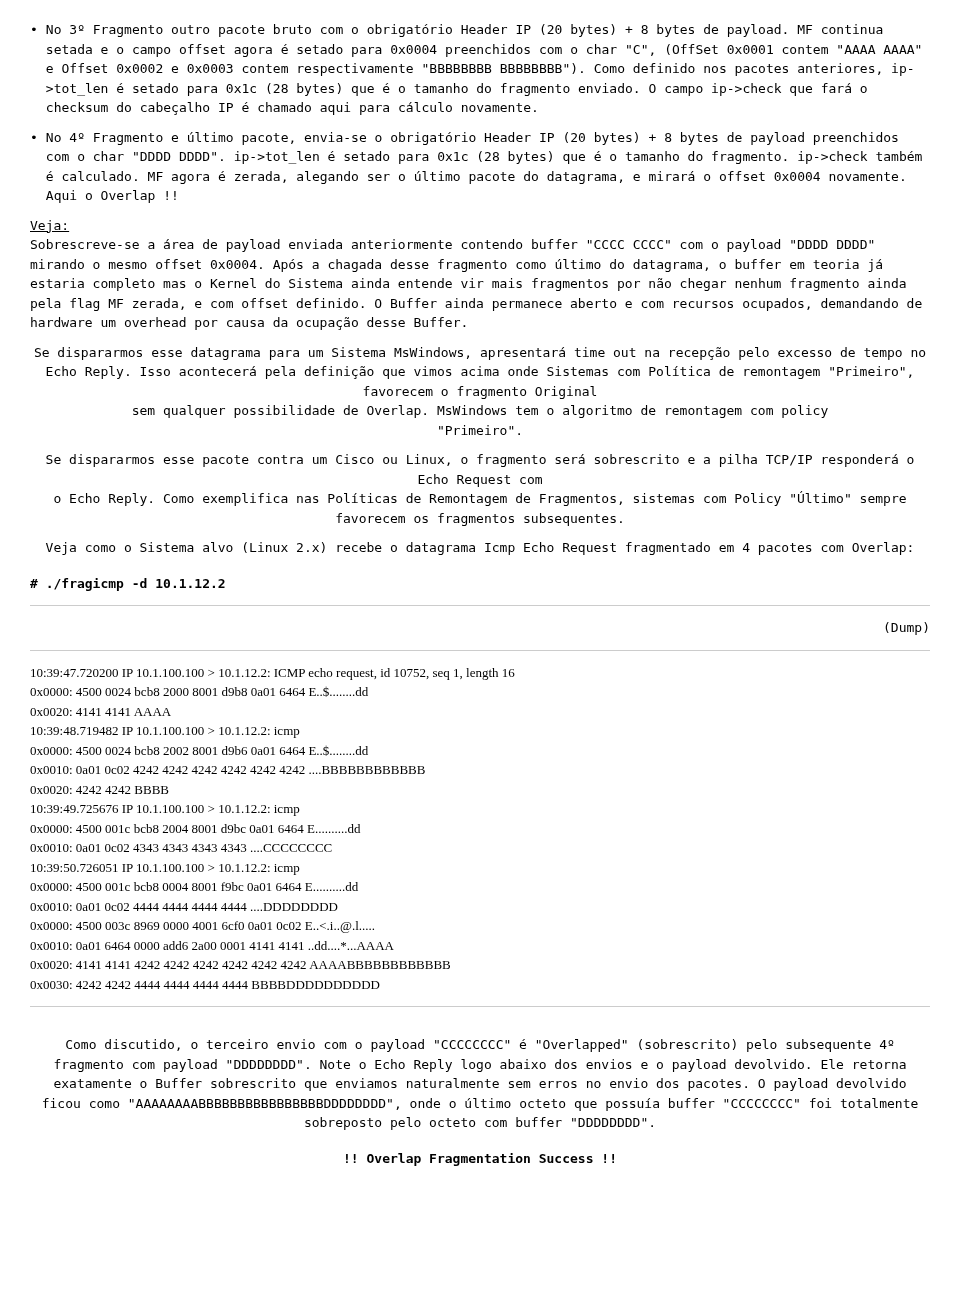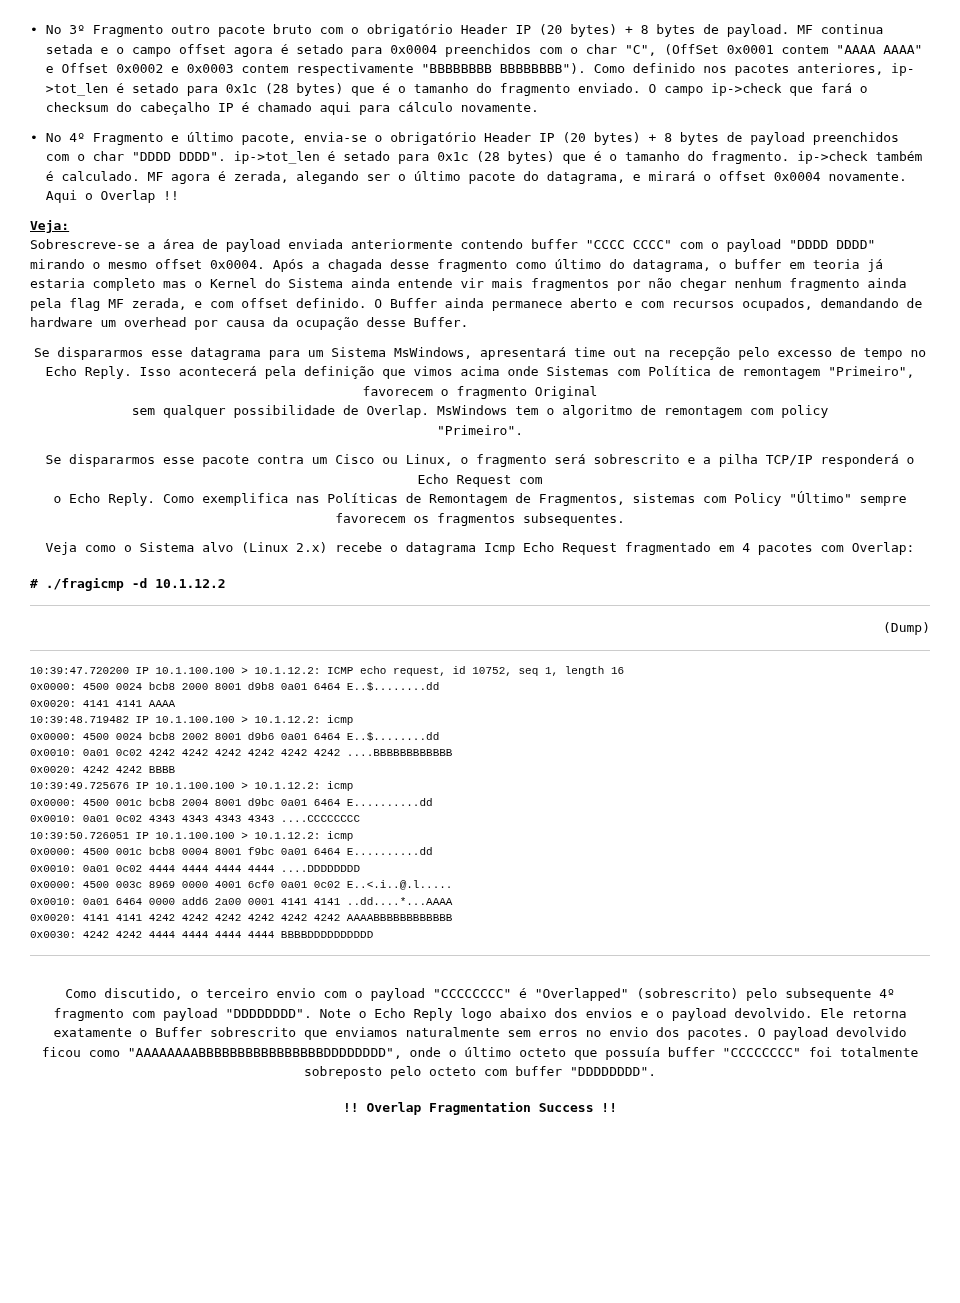--- a/index.html
+++ b/index.html
@@ -19,35 +19,35 @@
       margin-bottom: 10px;
     }
     .bullet-dot {
       margin-right: 8px;
       flex-shrink: 0;
     }
     .bullet-text {
       flex: 1;
     }
     .veja-heading {
-      font-weight: bold;
+      font-weight: normal;
       text-decoration: underline;
     }
     .command-line {
       margin: 16px 0 4px 0;
       font-weight: bold;
     }
     .dump-center {
       text-align: right;
       margin: 10px 0;
     }
     .network-dump {
       margin: 8px 0;
-      font-family: Liberation Mono, monospace;
-      font-size: 11px;
+      font-family: Liberation Serif, serif;
+      font-size: 13px;
     }
     .network-dump .line {
       display: block;
     }
     .separator {
       border: none;
       border-top: 1px solid #ccc;
       margin: 12px 0;
     }
     .success-msg {

